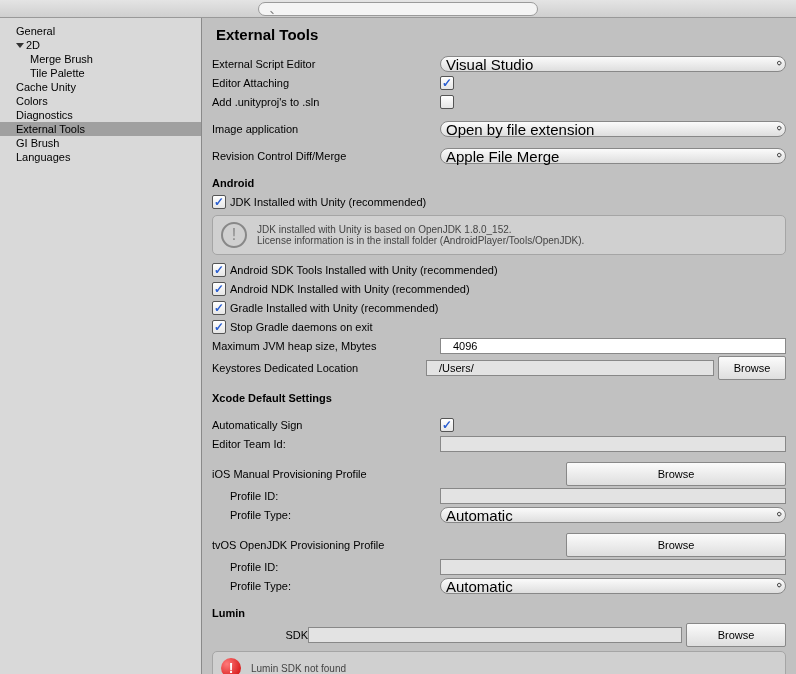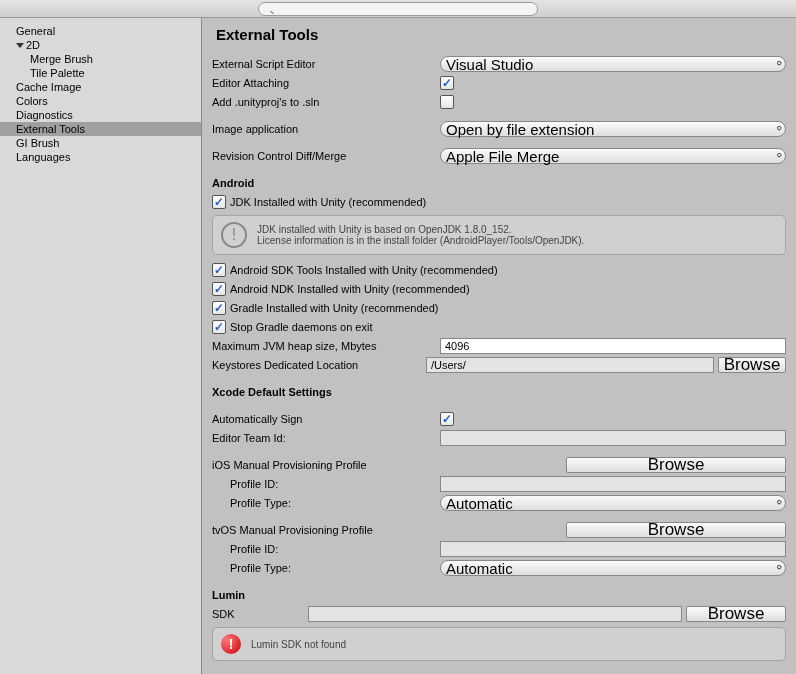--- a/index.html
+++ b/index.html
@@ -194,57 +194,57 @@
       font-weight: bold;
       color: #fff;
       flex-shrink: 0;
     }
     .text-field {
       flex: 1;
       height: 16px;
       border: 1px solid #888;
       background: #e3e3e3;
       font-size: 11px;
-      padding: 0 4px;
+      padding: 0 12px;
     }
     .text-field.filled { background: #fff; }
     .btn {
-      height: 16px;
+      height: 24px;
       border: 1px solid #888;
       border-radius: 2px;
       background: linear-gradient(#fbfbfb, #dedede);
-      font-size: 17px;
+      font-size: 11px;
       padding: 0 16px;
       cursor: default;
       display: flex;
       align-items: center;
       justify-content: center;
     }
     .btn.wide { width: 220px; padding: 0; }
     .btn.small { width: 68px; padding: 0; }
     .spacer { height: 8px; }
     .indent-label { padding-left: 18px; }
-    .lumin-row .label-col { width: 96px; }
+    .lumin-row .label-col { width: 96px; text-align: right; }
   </style>
 </head>
 <body>
 
 <div class="top-bar">
   <div class="search-wrap">
     <input class="search-field" type="text" style="">
   </div>
 </div>
 
 <div class="main">
   <div class="sidebar">
     <div class="sidebar-item">General</div>
     <div class="sidebar-item has-foldout"><span class="foldout"></span><span>2D</span></div>
     <div class="sidebar-item indent1">Merge Brush</div>
     <div class="sidebar-item indent1">Tile Palette</div>
-    <div class="sidebar-item">Cache Image</div>
+    <div class="sidebar-item">Cache Unity</div>
     <div class="sidebar-item">Colors</div>
     <div class="sidebar-item">Diagnostics</div>
     <div class="sidebar-item selected">External Tools</div>
     <div class="sidebar-item">GI Brush</div>
     <div class="sidebar-item">Languages</div>
   </div>
 
   <div class="content">
     <div class="page-title">External Tools</div>
 
@@ -353,21 +353,21 @@
     </div>
     <div class="row">
       <div class="label-col indent-label">Profile Type:</div>
       <div class="value-col">
           <div class="dropdown dropdown-updown">Automatic</div>
         </div>
     </div>
 
     <div class="spacer"></div>
     <div class="row">
-      <div style="flex:1">tvOS Manual Provisioning Profile</div>
+      <div style="flex:1">tvOS OpenJDK Provisioning Profile</div>
       <div class="btn wide">Browse</div>
     </div>
     <div class="row">
       <div class="label-col indent-label">Profile ID:</div>
       <div class="value-col">
           <input class="text-field" style="">
         </div>
     </div>
     <div class="row">
       <div class="label-col indent-label">Profile Type:</div>

